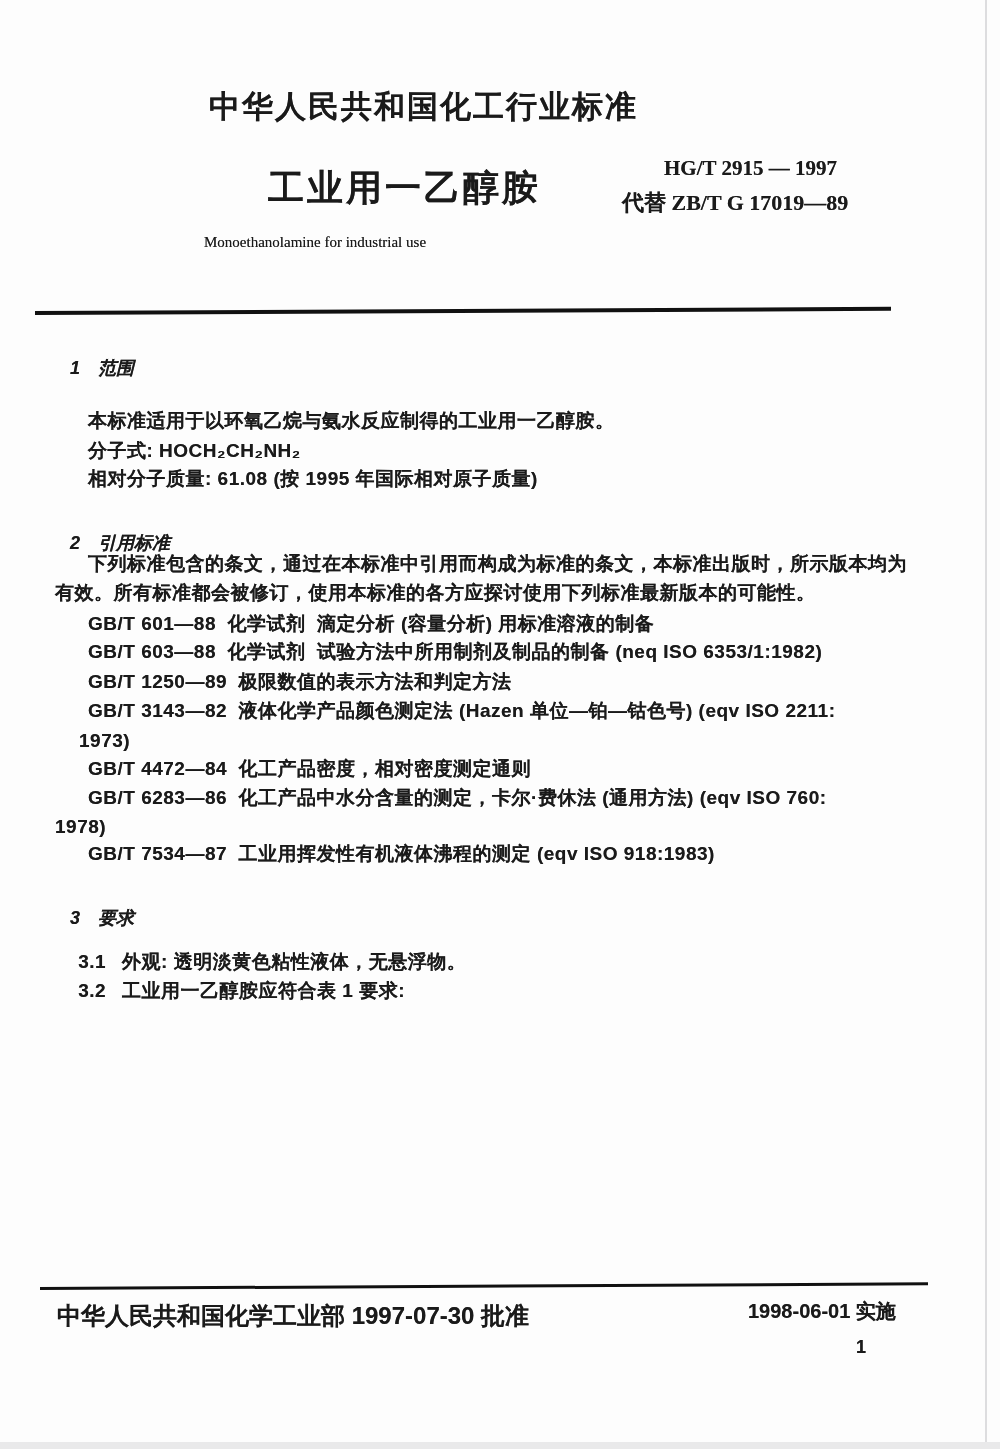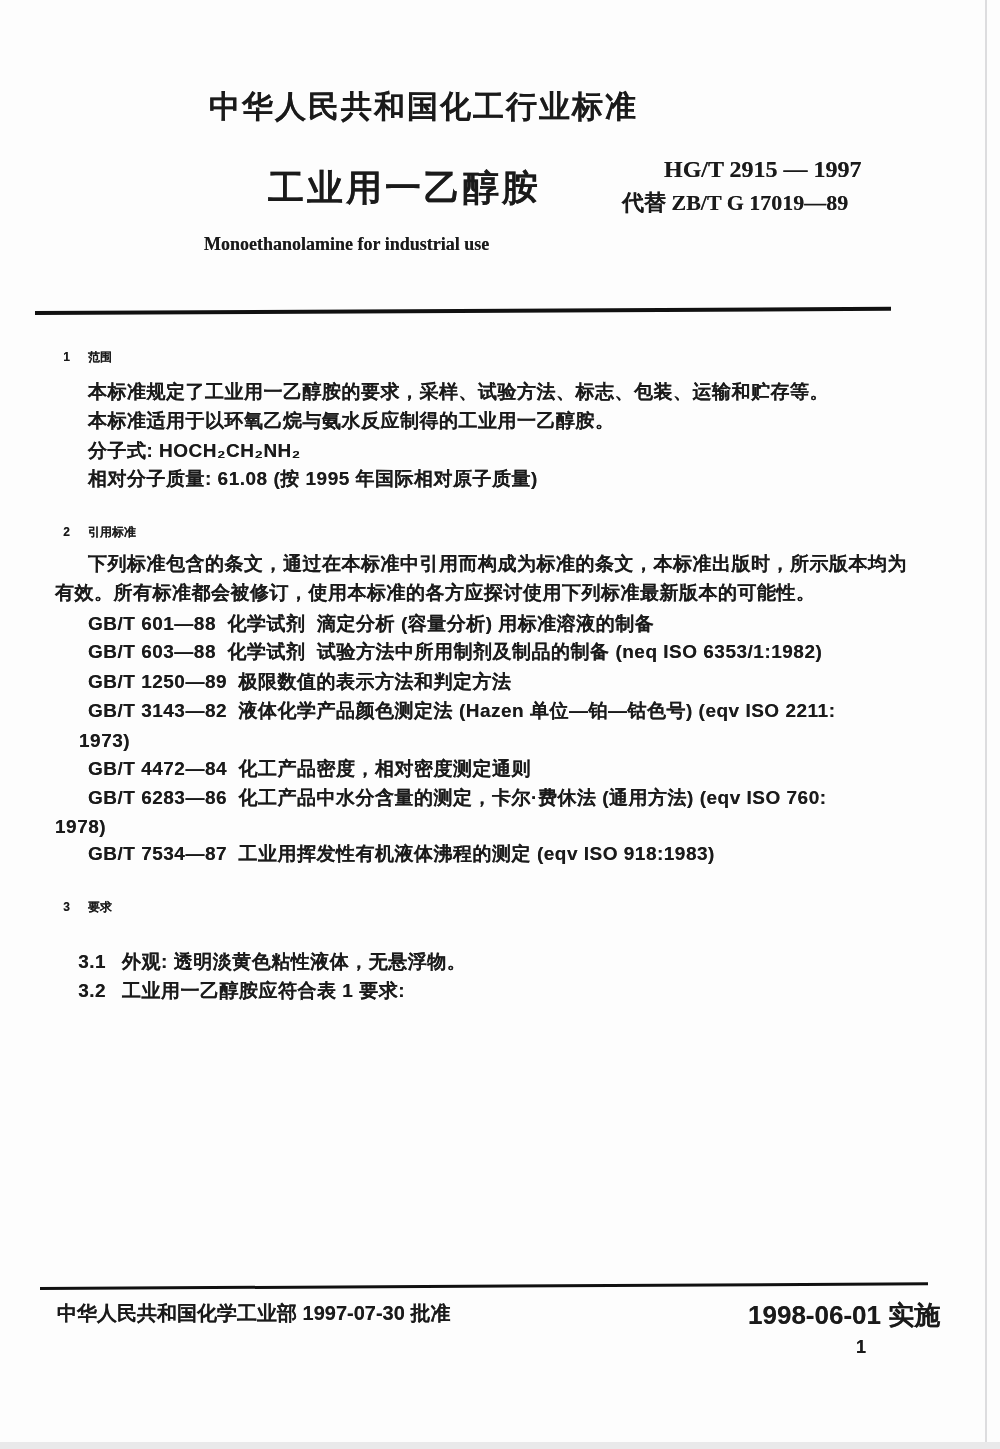--- a/index.html
+++ b/index.html
@@ -14,58 +14,57 @@
   .abs{position:absolute;white-space:pre-wrap;}
   .ink{color:#1a1a1a;text-shadow:0 0 0.6px rgba(20,20,20,0.65);}
   
   .std-type{left:209px;top:86px;font-size:31px;font-weight:700;letter-spacing:2px;}
   .watermark{
     left:196px;top:124px;
     font-size:76px;font-weight:700;letter-spacing:-1px;
     color:#e3e3e3;z-index:1;
   }
   .title-zh{left:268px;top:164px;font-size:36px;font-weight:700;letter-spacing:3px;z-index:2;}
-  .code-line1{left:664px;top:156px;font-size:24px;font-weight:700;font-family:"Liberation Serif","DejaVu Serif",serif;z-index:2;}
+  .code-line1{left:664px;top:156px;font-size:21px;font-weight:700;font-family:"Liberation Serif","DejaVu Serif",serif;z-index:2;}
   .code-line2{left:622px;top:188px;font-size:22px;font-weight:700;font-family:"Liberation Serif","DejaVu Serif",serif;z-index:2;}
-  .title-en{left:204px;top:234px;font-size:18px;font-weight:700;font-family:"Liberation Serif","DejaVu Serif",serif;z-index:2;}
+  .title-en{left:204px;top:234px;font-size:15px;font-weight:400;font-family:"Liberation Serif","DejaVu Serif",serif;z-index:2;}
   
   .rule{position:absolute;background:#111;transform-origin:left center;}
   .rule-top{left:35px;top:311px;width:856px;height:4px;transform:rotate(-0.28deg);}
   .rule-bottom{left:40px;top:1287px;width:888px;height:3px;transform:rotate(-0.3deg);}
   
-  .h-sec{font-size:12px;font-weight:700;}
+  .h-sec{font-size:18px;font-weight:700;font-style:italic;}
   .h-sec .hnum{display:inline-block;}
   .h-sec .htext{display:inline-block;margin-left:18px;}
   .line{font-size:19px;font-weight:700;letter-spacing:0.5px;line-height:1.2;}
   .sub-num{display:inline-block;}
   .sub-text{display:inline-block;margin-left:16px;}
   
-  .foot-left{left:57px;top:1300px;font-size:20px;font-weight:700;}
-  .foot-right{left:748px;top:1298px;font-size:26px;font-weight:700;}
+  .foot-left{left:57px;top:1300px;font-size:24px;font-weight:700;}
+  .foot-right{left:748px;top:1298px;font-size:20px;font-weight:700;}
   .page-num{left:856px;top:1337px;font-size:18px;font-weight:700;}
   
   .edge-line{position:absolute;left:985px;top:0;width:2px;height:1449px;background:#dddddf;}
   .bottom-strip{position:absolute;left:0;bottom:0;width:1000px;height:7px;background:#e9e9ea;}
 </style>
 </head>
 <body>
 
 <div class="page">
 
   <div class="abs ink std-type">中华人民共和国化工行业标准</div>
   <div class="abs ink title-zh">工业用一乙醇胺</div>
   <div class="abs ink code-line1">HG/T 2915 — 1997</div>
   <div class="abs ink code-line2">代替 ZB/T G 17019—89</div>
   <div class="abs ink title-en">Monoethanolamine for industrial use</div>
   <div class="rule rule-top"></div>
 
   <div class="abs ink h-sec" style="left:50px;top:335px;">
     <span class="hnum">1</span><span class="htext">范围</span>
   </div>
-  <div class="abs ink line" style="left:88px;top:381px;">本标准规定了工业用一乙醇胺的要求，采样、试验方法、标志、包装、运输和贮存等。</div>
   <div class="abs ink line" style="left:88px;top:410px;">本标准适用于以环氧乙烷与氨水反应制得的工业用一乙醇胺。</div>
   <div class="abs ink line" style="left:88px;top:440px;">分子式: HOCH₂CH₂NH₂</div>
   <div class="abs ink line" style="left:88px;top:468px;">相对分子质量: 61.08 (按 1995 年国际相对原子质量)</div>
 
   <div class="abs ink h-sec" style="left:50px;top:510px;">
     <span class="hnum">2</span><span class="htext">引用标准</span>
   </div>
   <div class="abs ink line" style="left:88px;top:553px;">下列标准包含的条文，通过在本标准中引用而构成为标准的条文，本标准出版时，所示版本均为</div>
   <div class="abs ink line" style="left:55px;top:582px;">有效。所有标准都会被修订，使用本标准的各方应探讨使用下列标准最新版本的可能性。</div>
   <div class="abs ink line" style="left:88px;top:613px;">GB/T 601—88  化学试剂  滴定分析 (容量分析) 用标准溶液的制备</div>

